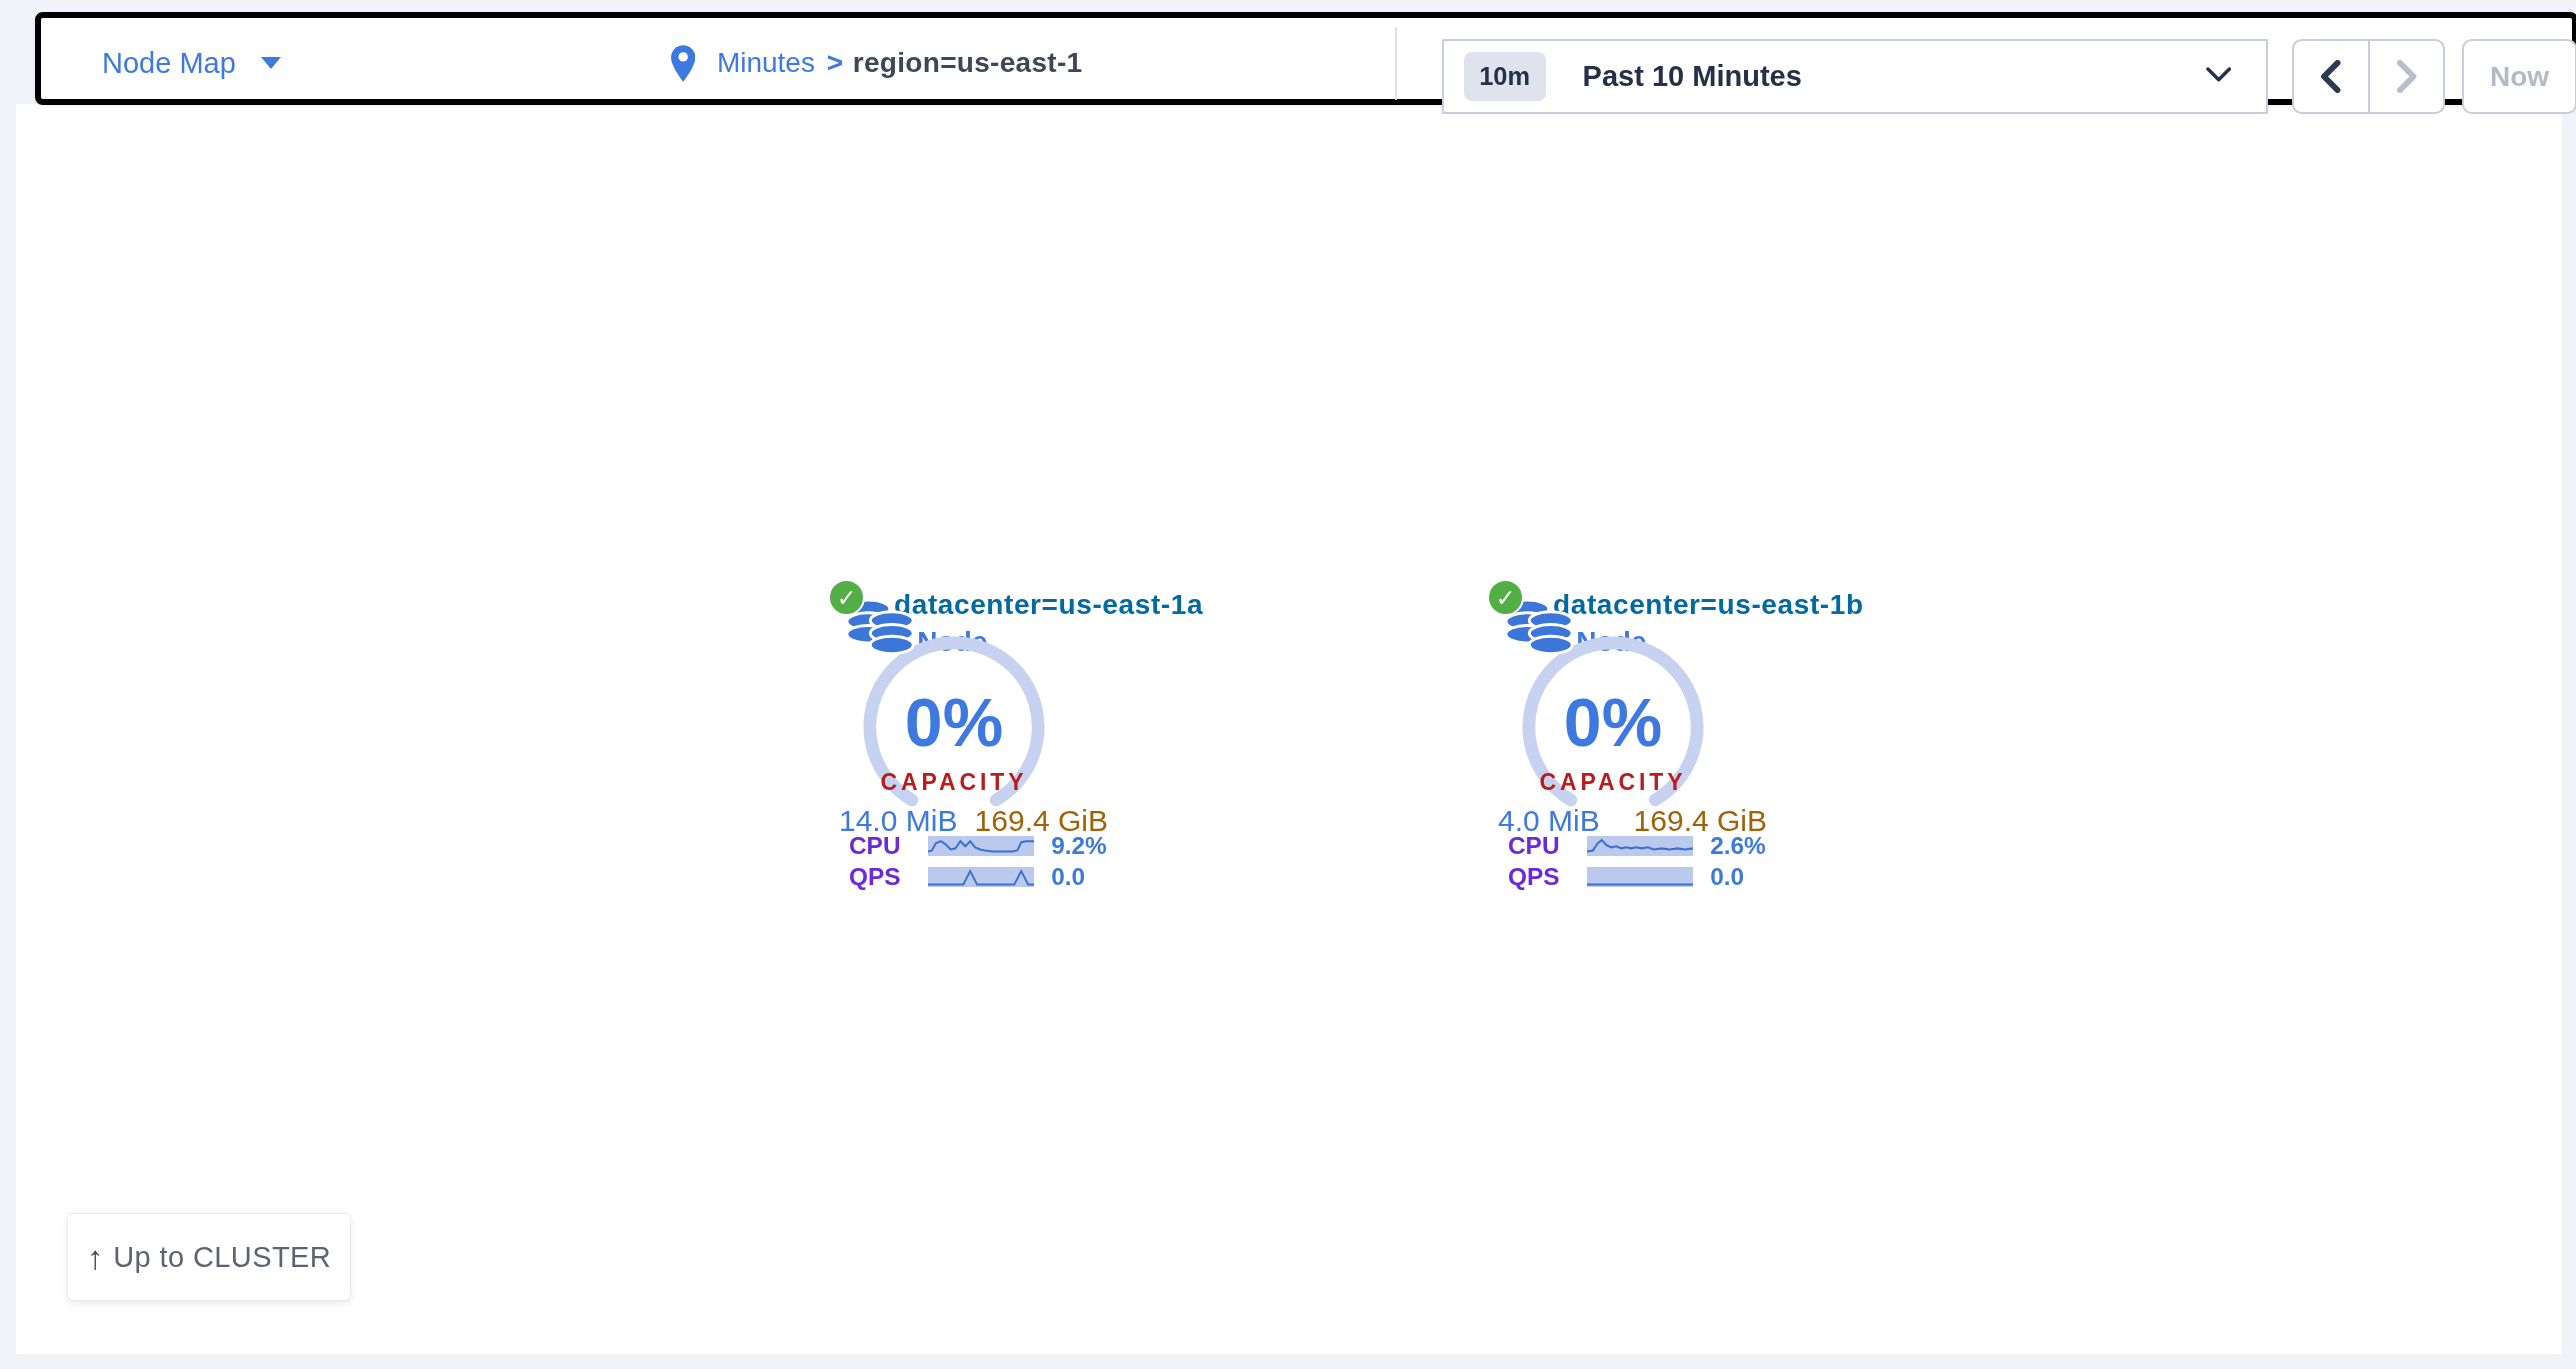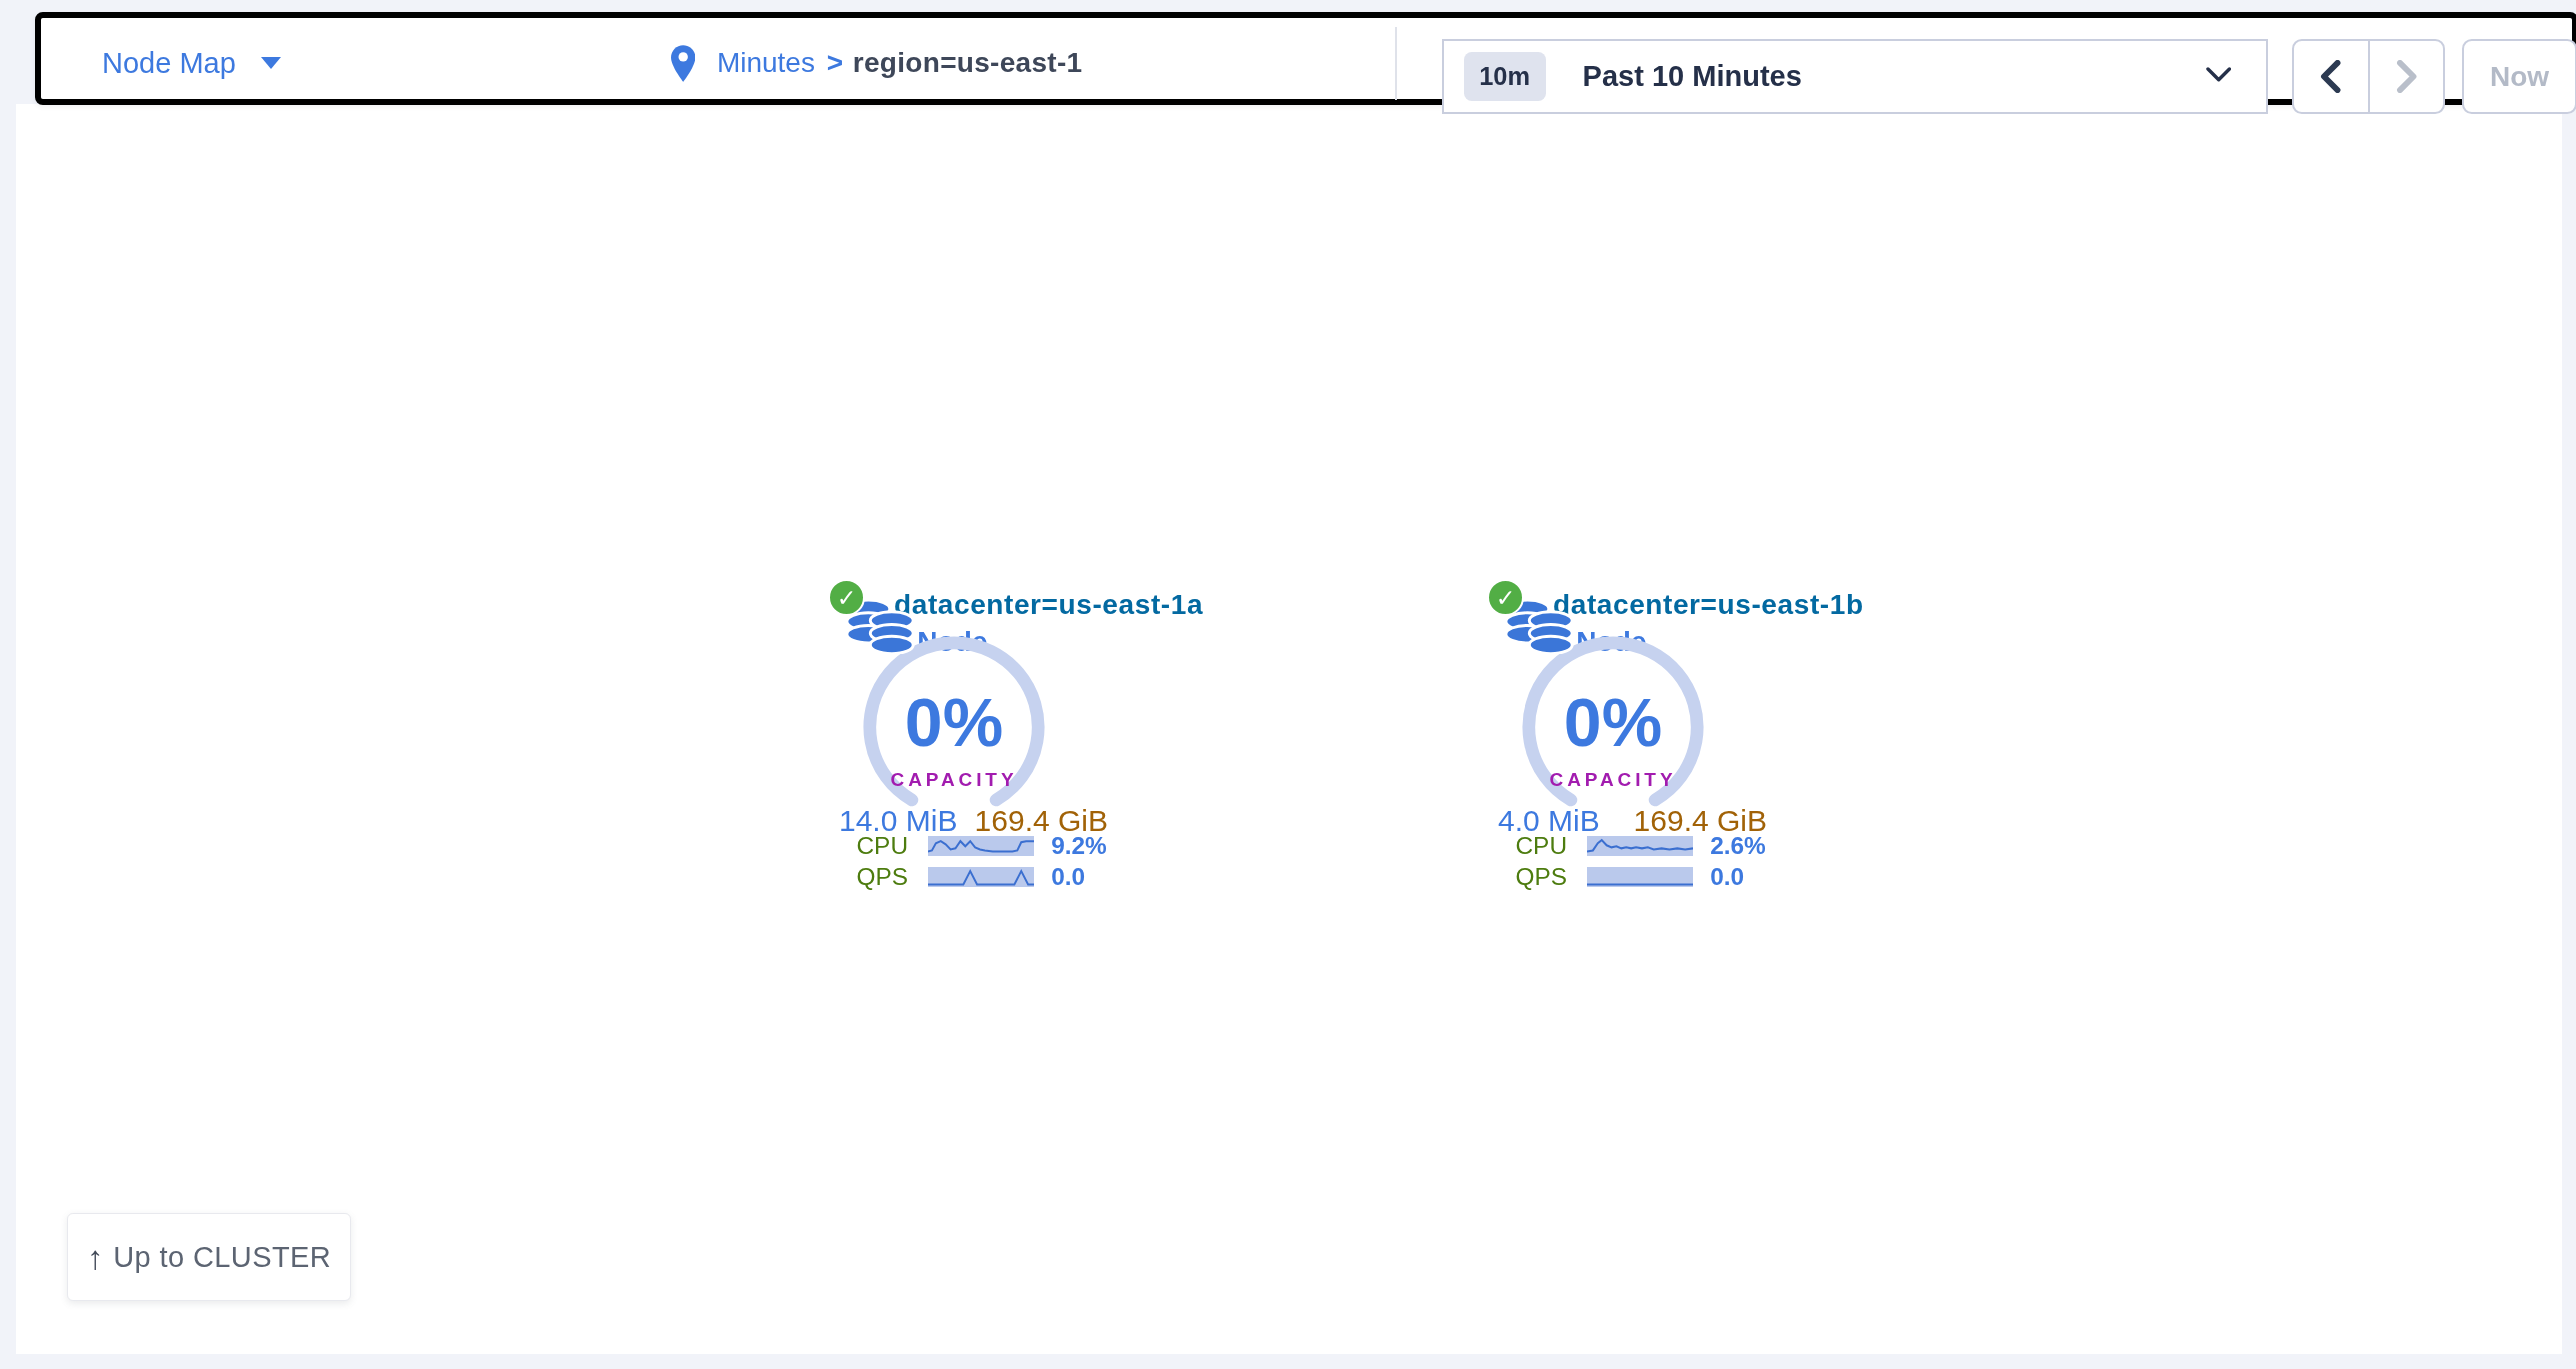--- a/index.html
+++ b/index.html
@@ -44,31 +44,31 @@
   .dc-card.pos-b { left:1334px; }
 
   .dc-check { position:absolute; left:153px; top:579px; width:37px; height:37px; background:#52ae45; border:2.9px solid #ffffff;
               border-radius:50%; color:#fff; display:flex; align-items:center; justify-content:center; font-size:23.5px; font-weight:700; z-index:2; }
   .dc-icon { position:absolute; left:168px; top:593px; z-index:1; }
   .dc-title { position:absolute; left:219px; top:589px; font-size:28px; font-weight:700; color:#0369a1; letter-spacing:0.6px; }
   .dc-nodes { position:absolute; left:219px; top:626px; font-size:28px; font-weight:700; color:#3d79df; }
 
   .gauge { position:absolute; left:181px; top:634px; width:196px; height:186px; }
   .gauge-pct { position:absolute; left:0; top:49px; width:196px; text-align:center; font-size:68px; font-weight:700; color:#3d79df; }
-  .gauge-cap { position:absolute; left:-39px; top:135px; width:274px; text-align:center; font-size:19px; font-weight:700;
-               color:#a21caf; letter-spacing:3.9px; }
+  .gauge-cap { position:absolute; left:-39px; top:135px; width:274px; text-align:center; font-size:23px; font-weight:700;
+               color:#b91c1c; letter-spacing:3.9px; }
 
   .cap-row { position:absolute; left:164px; top:804px; width:269px; display:flex; justify-content:space-between; font-size:30px; }
   .cap-used { color:#3d79df; }
   .cap-total { color:#a16207; }
 
   .stat-row { position:absolute; left:174px; width:374px; height:21.5px; display:flex; align-items:center; }
   .stat-row.cpu { top:835px; }
   .stat-row.qps { top:866px; }
-  .stat-label { width:59px; text-align:right; font-size:24.4px; font-weight:400; color:#4d7c0f; }
+  .stat-label { width:59px; text-align:left; font-size:24.4px; font-weight:700; color:#6d28d9; }
   .sparkline { margin-left:19.6px; width:106px; height:19.6px; background:#bac9ec; }
   .sparkline polyline { fill:none; stroke:#3b6fd0; stroke-width:2; }
   .stat-value { margin-left:17.6px; font-size:24.4px; font-weight:700; color:#3d79df; }
 
   
   .up-button { position:absolute; left:67px; top:1213px; width:284px; height:88px; background:#ffffff; border:1px solid #e8e9ee;
                border-radius:5.9px; box-shadow:0 2.9px 7.8px rgba(90,95,110,0.12); display:flex; align-items:center; justify-content:center;
                gap:9.8px; cursor:pointer; z-index:4; }
   .up-arrow { font-size:33px; color:#434b59; font-weight:700; line-height:1; }
   .up-label { font-size:29px; color:#5c6472; letter-spacing:0.4px; }

